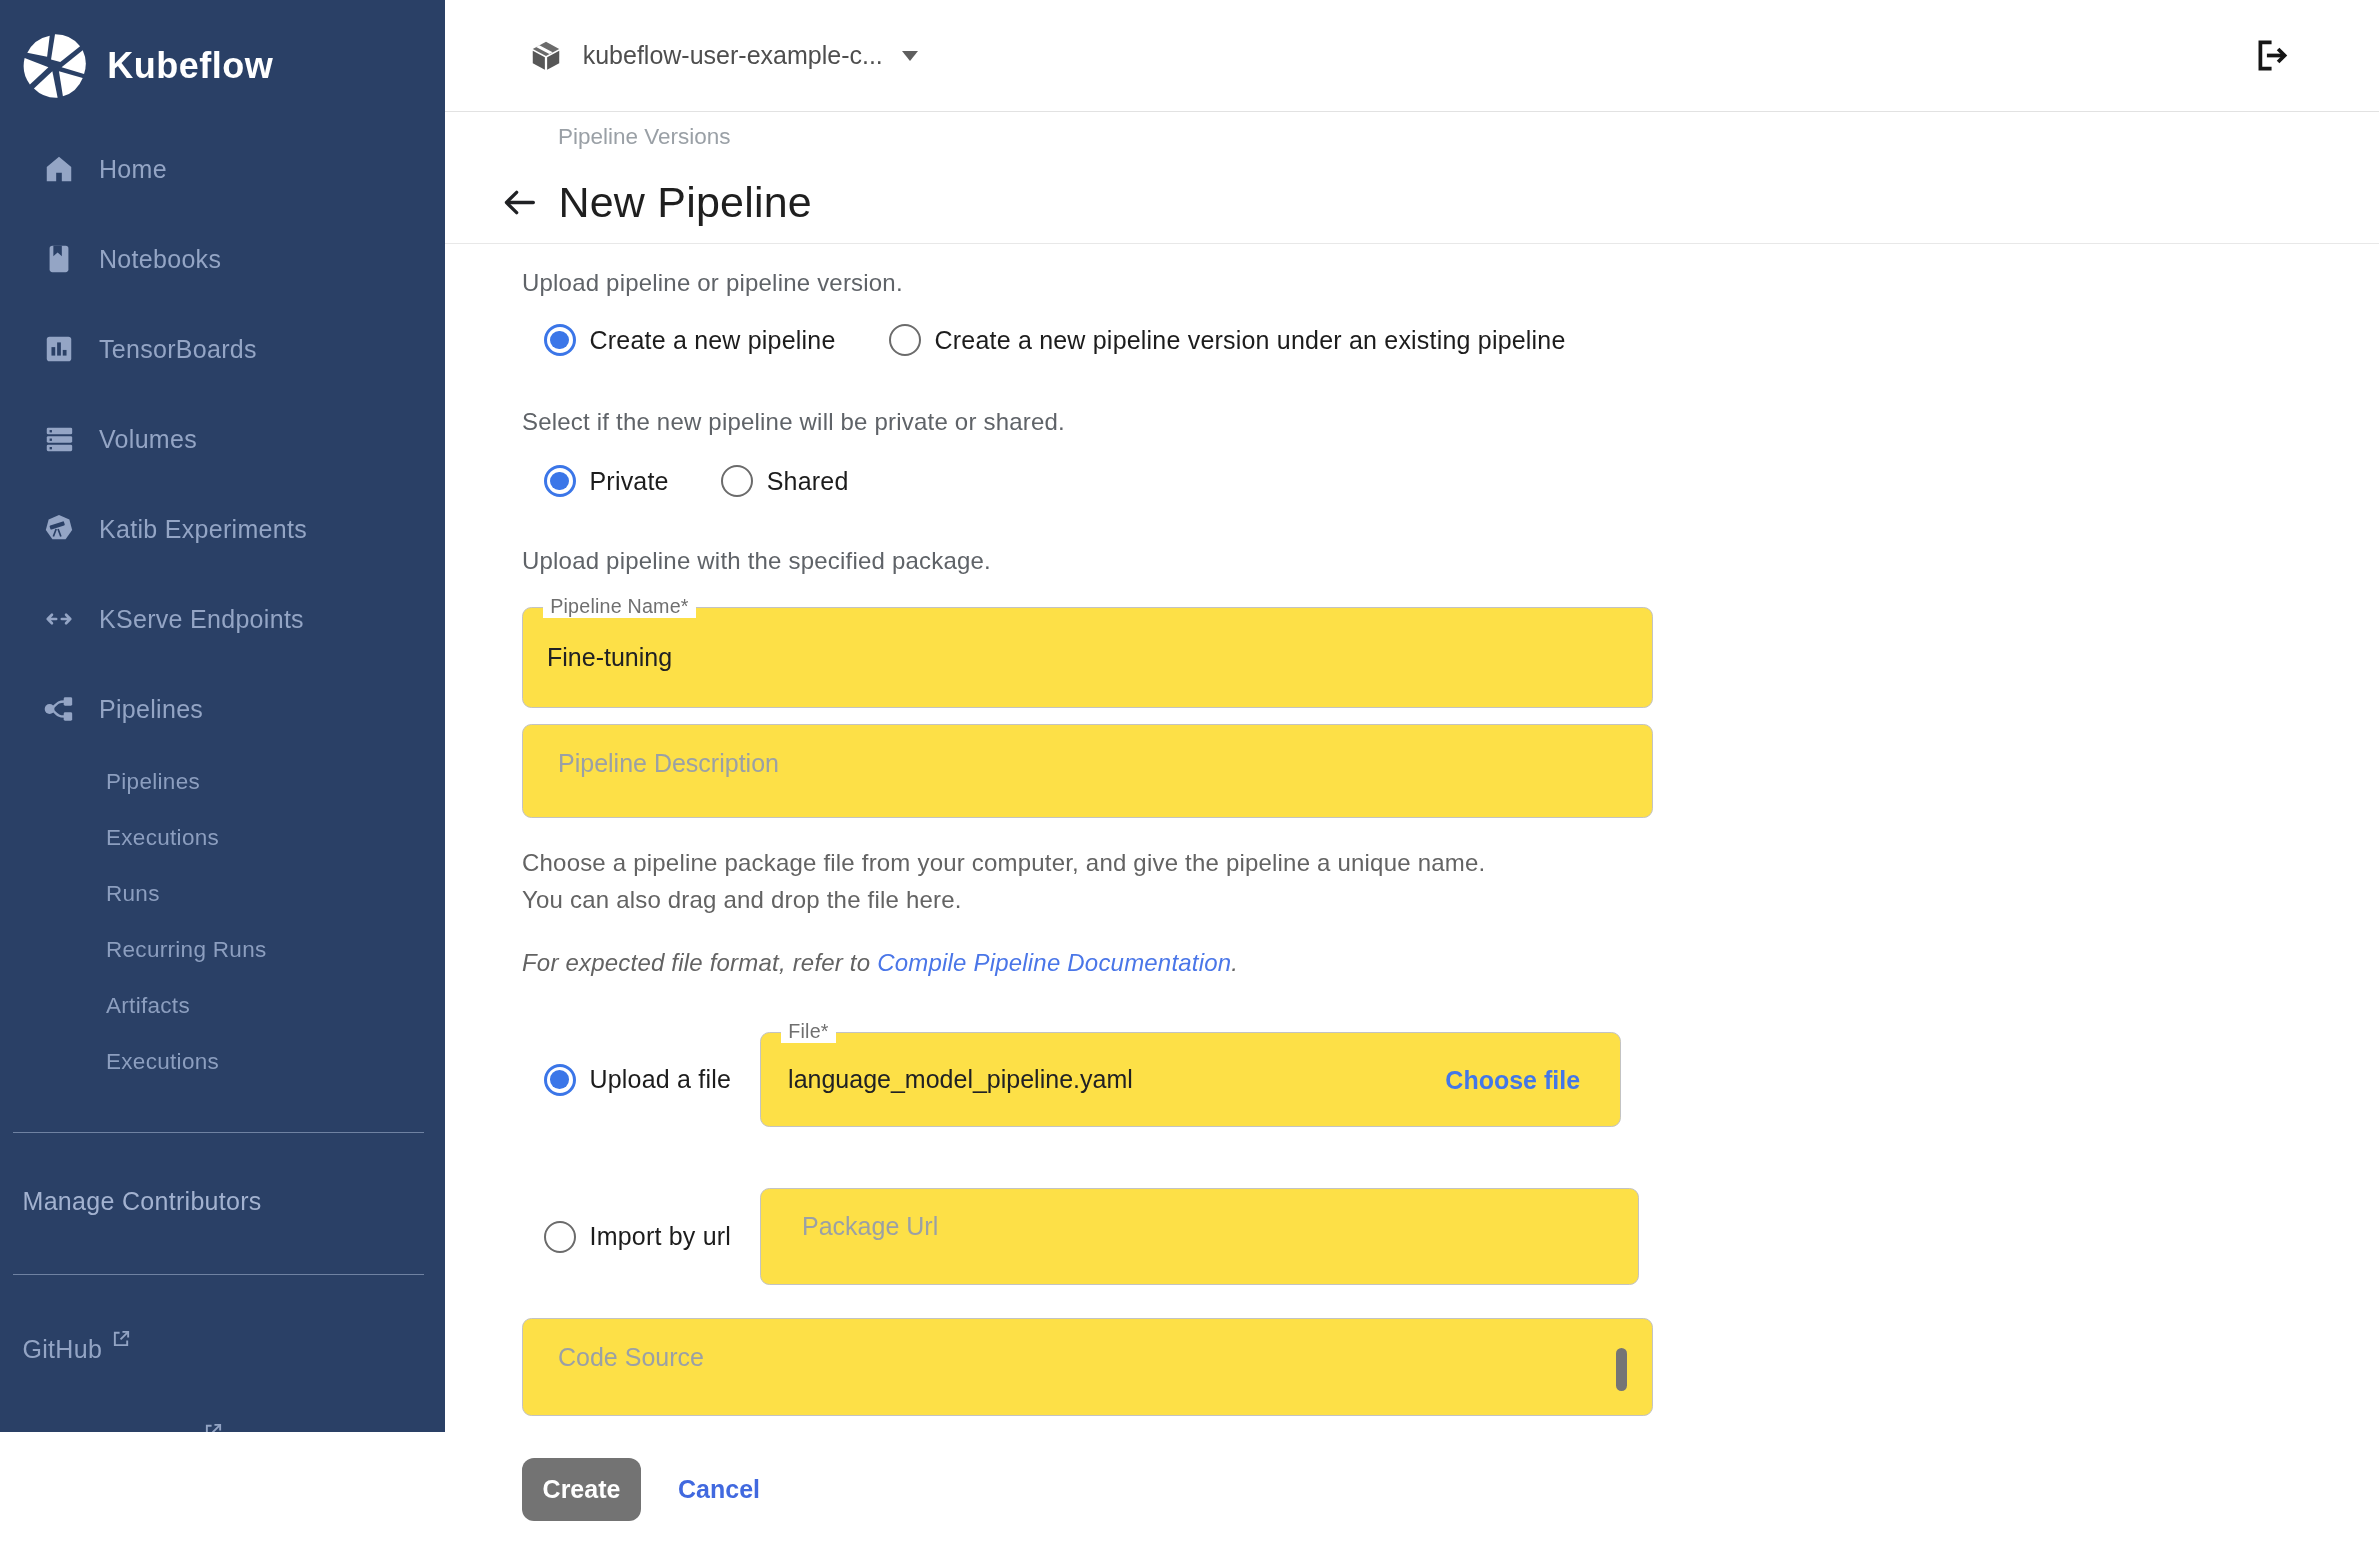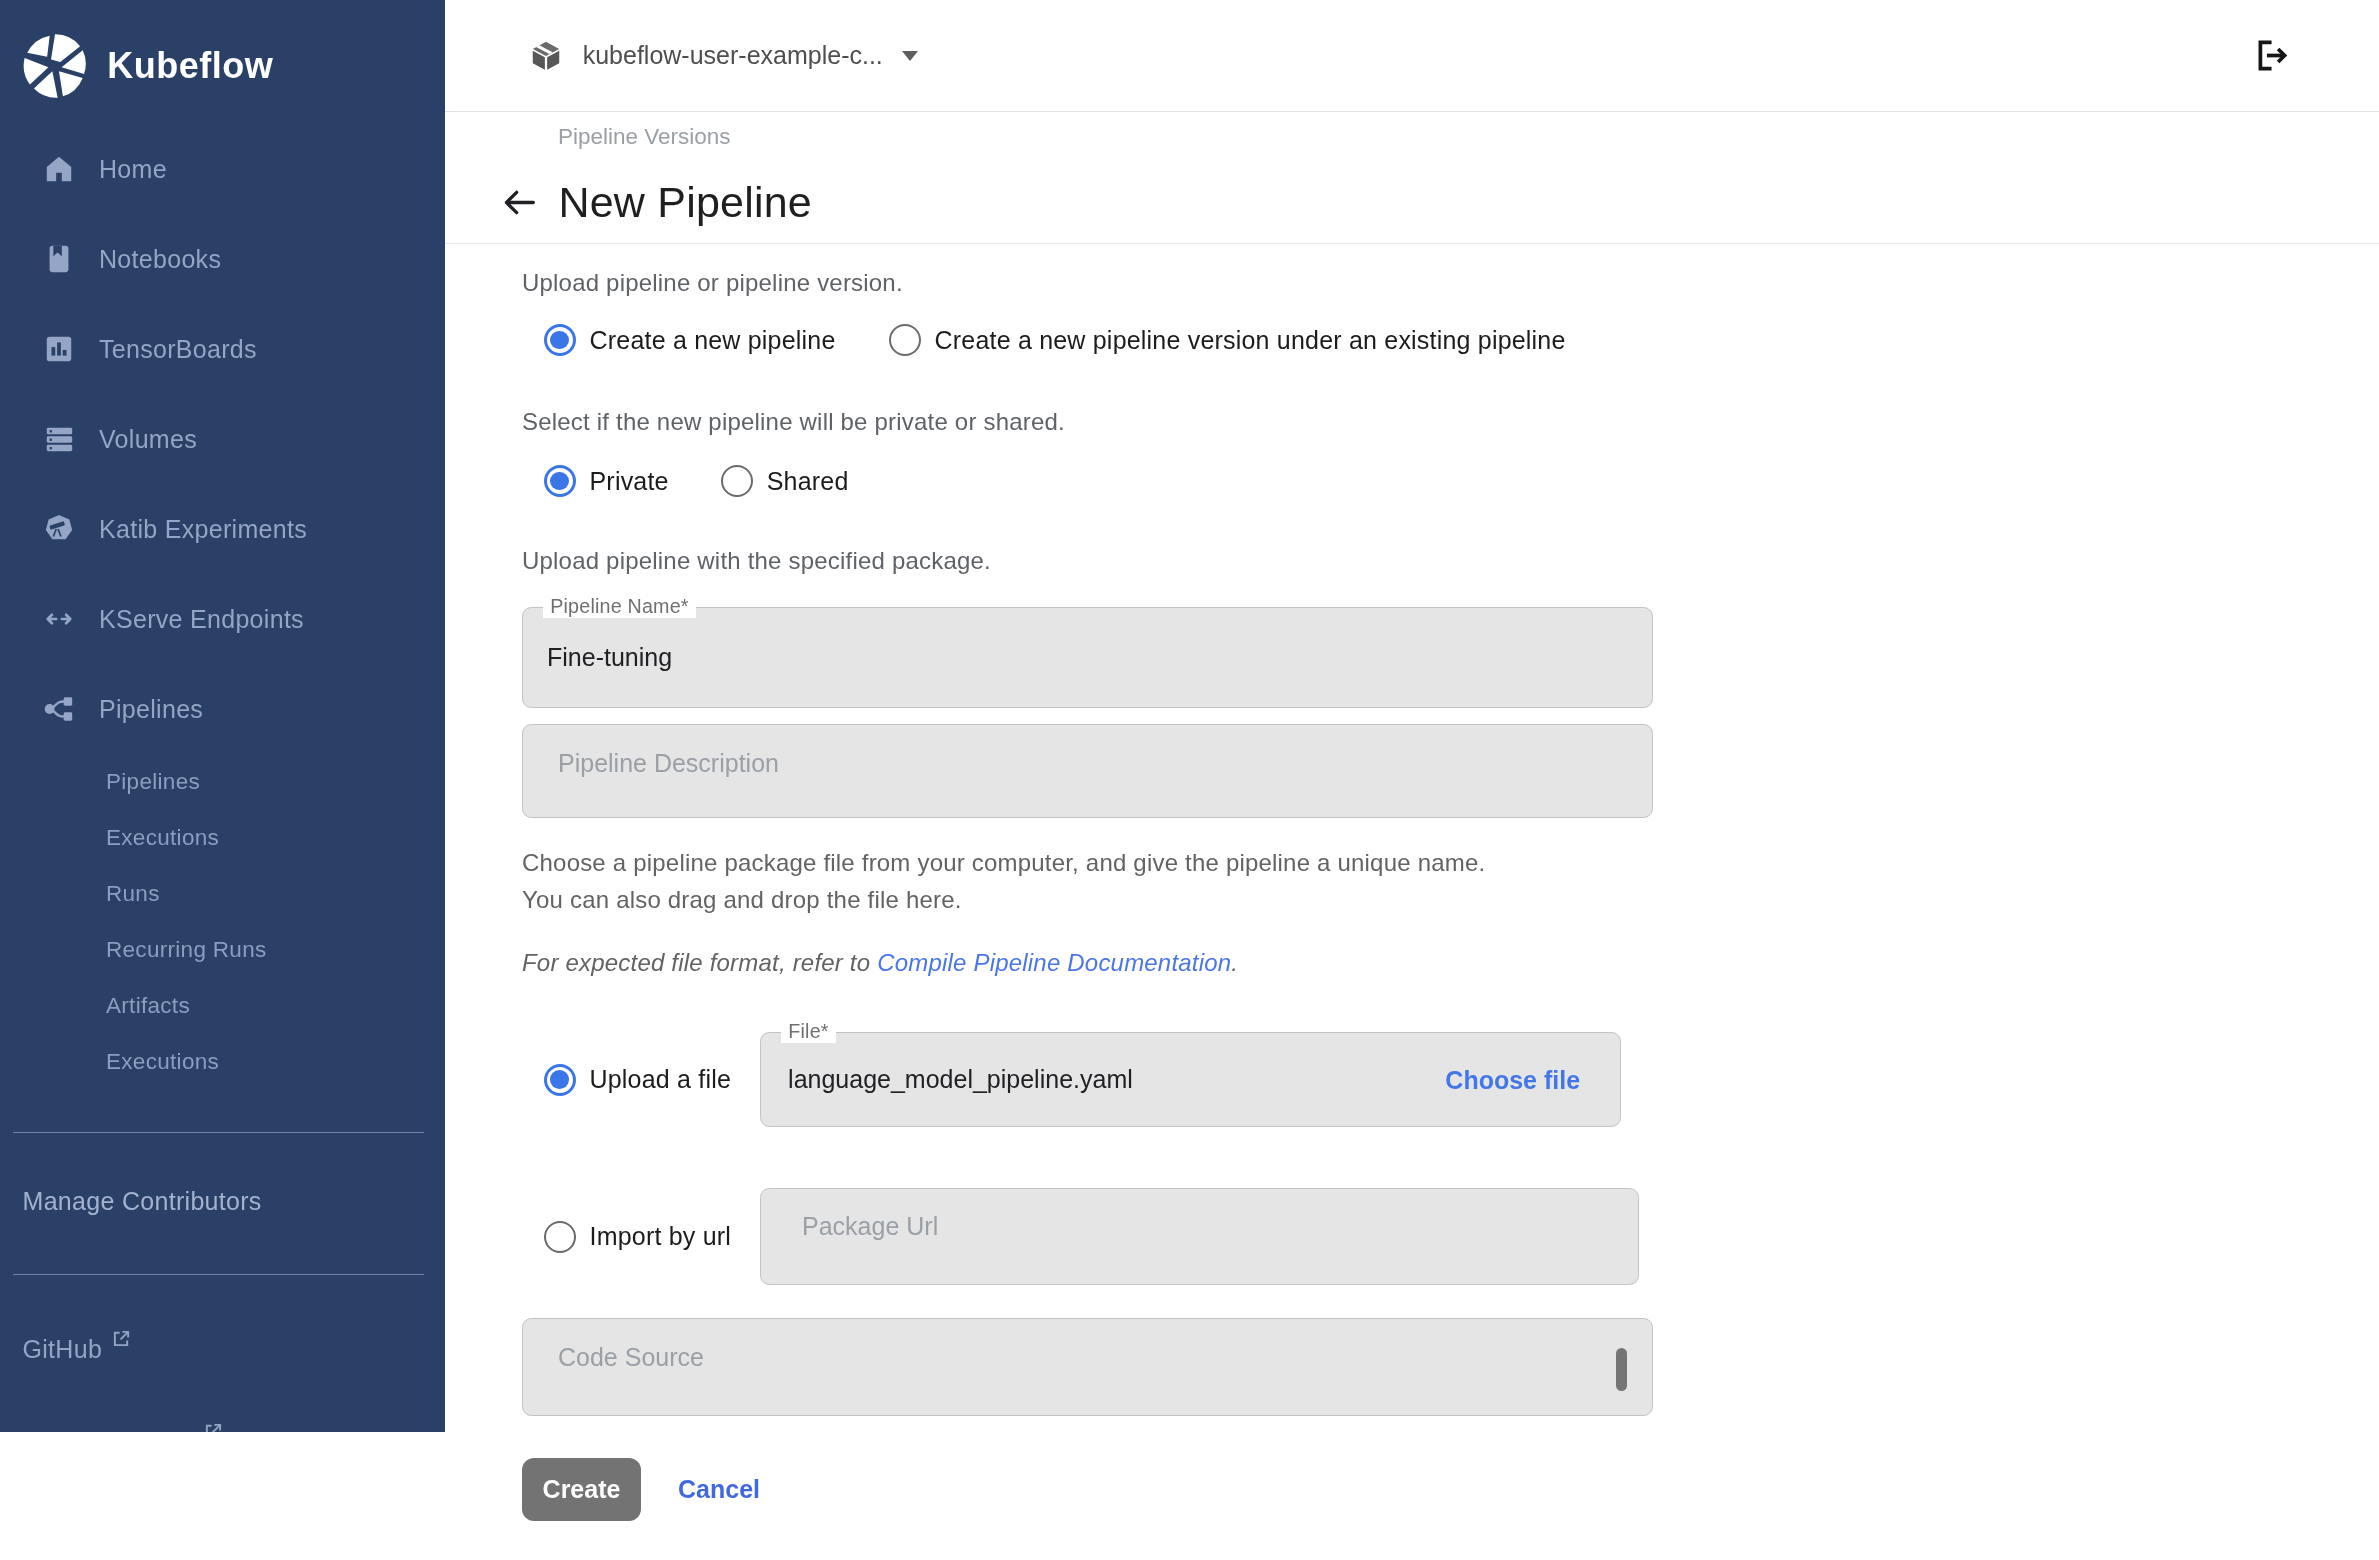--- a/index.html
+++ b/index.html
@@ -44,21 +44,21 @@
   .form { padding:25px 0 0 77px; }
   .section-label { font-size:24px; color:#5f6368; letter-spacing:0.2px; }
   .help-text { font-size:24px; color:#636363; line-height:37px; letter-spacing:0.2px; }
   .radio-row { display:flex; align-items:flex-end; padding-left:21.5px; }
   .radio-option { display:flex; align-items:center; cursor:pointer; }
   .radio { width:32px; height:32px; border-radius:50%; border:2.8px solid #6b6b6b; background:#fff; position:relative; flex:none; }
   .radio.selected { border:3.7px solid #3b76e8; }
   .radio.selected::after { content:""; position:absolute; inset:3.7px; border-radius:50%; background:#3b76e8; }
   .radio-label { margin-left:14px; font-size:25px; color:#1c1c1c; letter-spacing:0.2px; }
 
-  .field { position:relative; border:1.9px solid #c3c3c3; border-radius:9.4px; background:#e5e5e5; }
+  .field { position:relative; border:1.9px solid #c3c3c3; border-radius:9.4px; background:#fde047; }
   .float-label { position:absolute; top:-13px; left:19.7px; background:#fff; padding:0 7.5px; font-size:19.7px; color:#6f6f6f; letter-spacing:0.2px; }
   .text-input { width:100%; height:100%; border:none; outline:none; background:transparent; border-radius:9.4px;
                 font-family:"Liberation Sans",sans-serif; font-size:25px; color:#202124; padding:0 24px; }
   .area-input { width:100%; height:100%; border:none; outline:none; background:transparent; resize:none; border-radius:9.4px;
                 font-family:"Liberation Sans",sans-serif; font-size:25px; color:#202124; }
   .text-input::placeholder, .area-input::placeholder { color:#9aa0a6; opacity:1; }
 
   .name-field { width:1131px; height:101px; margin-top:32px; }
   .desc-field { width:1131px; height:94px; margin-top:16px; }
   .desc-field .area-input { padding:24px 24px 0 35px; }

